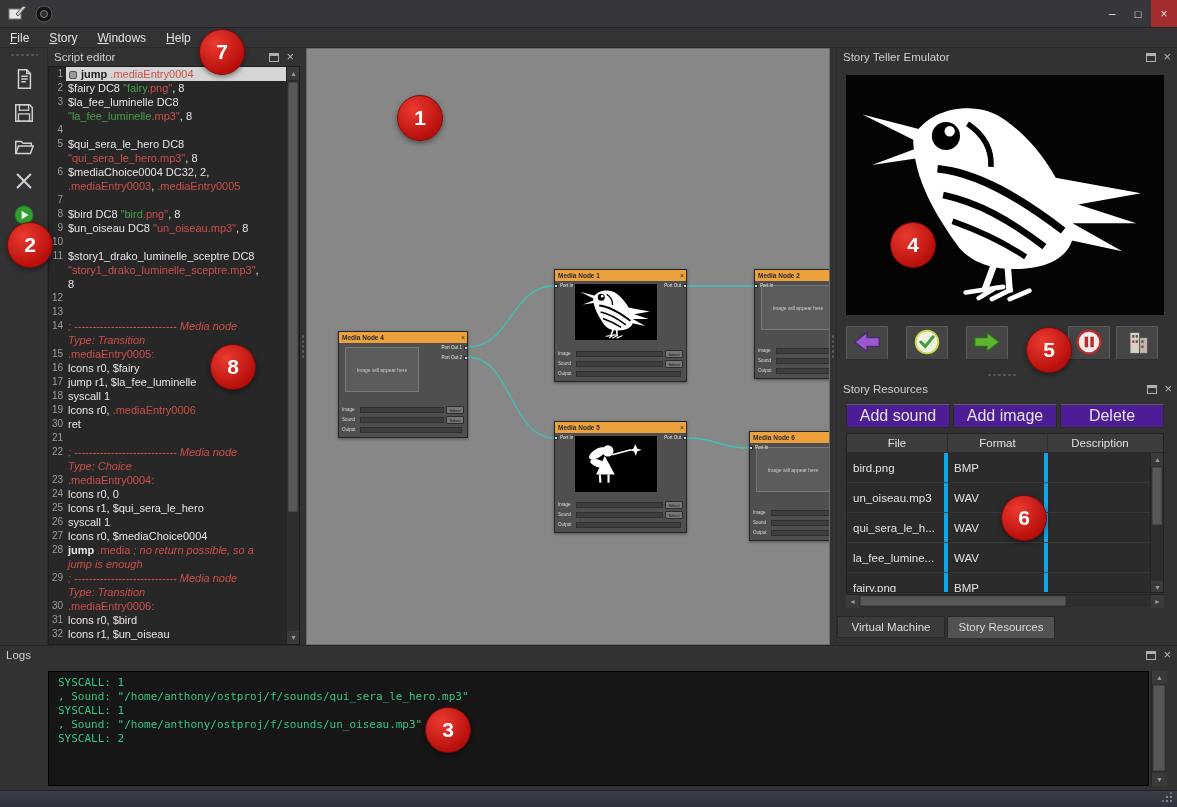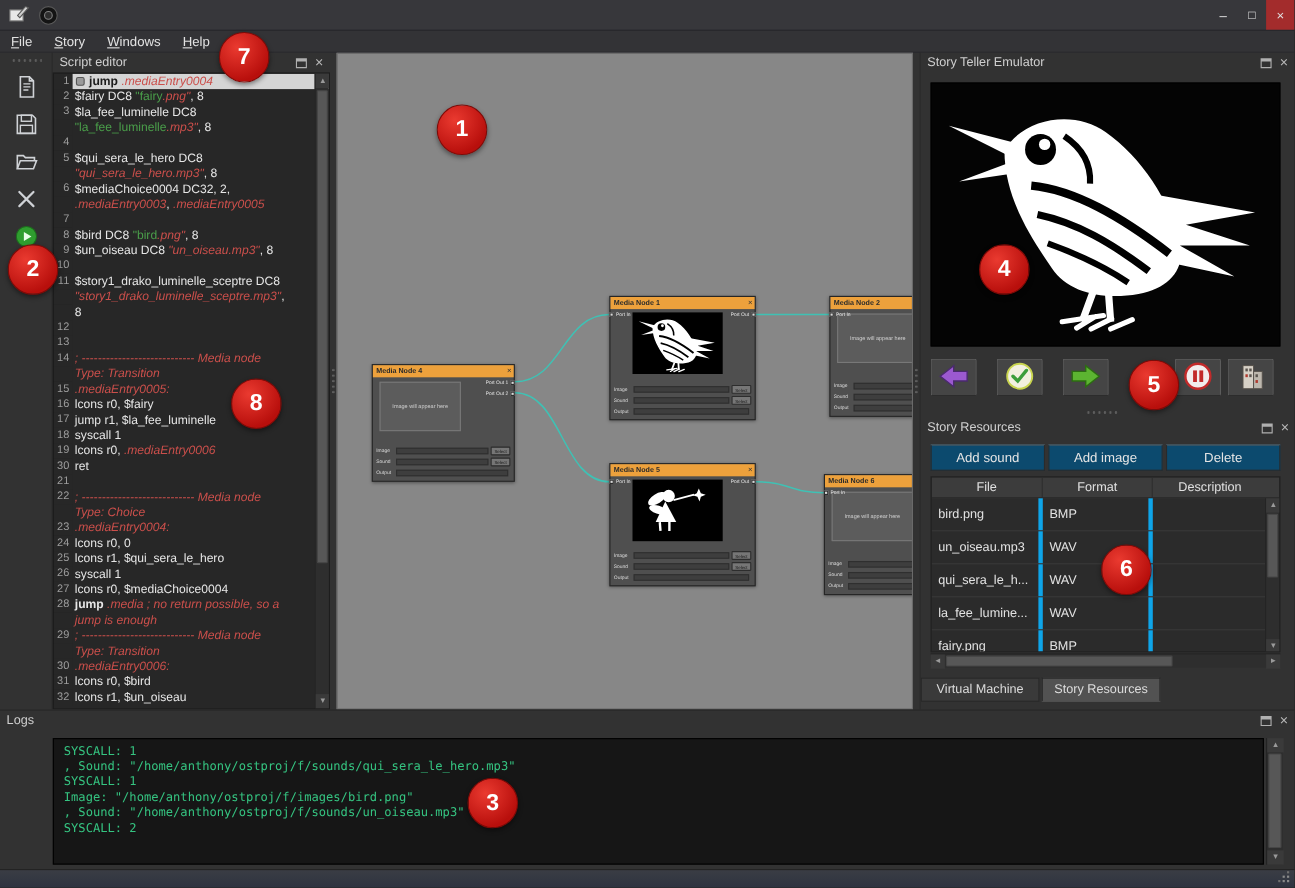--- a/index.html
+++ b/index.html
@@ -37,21 +37,21 @@
 .close-ico{color:#b8b8b8;font-size:13px;line-height:10px}
 
 .dock-script{position:absolute;left:48px;top:48px;width:252px;height:597px;background:#323232}
 .editor{position:absolute;left:0;top:18px;width:252px;height:579px;background:#272727;
         border:1px solid #1d1d1d;overflow:hidden}
 .srow{display:flex;height:14px;line-height:14px;font-size:11px;white-space:pre}
 .gut{width:17px;flex:0 0 auto;text-align:right;padding-right:3px;color:#9d9d9d;font-size:10px;background:#272727}
 .code{flex:1;overflow:hidden;padding-left:2px;color:#e6e6e6}
 .srow.hl .code{background:#d5d5d5;color:#1c1c1c}
 .sg-k{font-weight:bold}
-.sg-l{color:var(--code-red,#cb4f4b);font-style:italic}
+.sg-l{color:var(--code-red,#cb4f4b);}
 .sg-c{color:var(--code-red,#cb4f4b);font-style:italic}
 .sg-s{color:var(--code-green,#4a9e4a)}
 .marker{display:inline-block;width:8px;height:8px;background:#9a9a9a;border:1px solid #555;
         border-radius:2px;margin:0 4px 0 1px;vertical-align:-1px}
 
 .vscroll{position:absolute;width:13px;background:#2e2e2e;border-left:1px solid #242424}
 .hscroll{position:absolute;height:13px;background:#2e2e2e;border-top:1px solid #242424}
 .sc-arrow{position:absolute;width:13px;height:13px;display:flex;align-items:center;justify-content:center;
           color:#9a9a9a;font-size:7px;background:#3a3a3a}
 .sc-thumb{position:absolute;background:#575757;border:1px solid #464646;border-radius:1px}
@@ -85,22 +85,22 @@
 .emu-screen{position:absolute;left:9px;top:27px;width:318px;height:240px;background:#040404;
             border:1px solid #000;display:flex;align-items:center;justify-content:center}
 .emu-screen svg{width:300px;height:228px}
 .emu-btnrow{position:absolute;left:9px;top:278px;width:318px;height:36px;display:flex}
 .emu-btn{width:42px;height:34px;background:#454545;border:1px solid #5c5c5c;border-bottom-color:#2c2c2c;
          border-radius:2px;margin-right:18px;display:flex;align-items:center;justify-content:center}
 .emu-btn svg{width:36px;height:28px}
 .emu-btn.grp-r{margin-right:6px}
 .emu-spacer{flex:1}
 .res-btnrow{position:absolute;left:9px;top:356px;width:318px;height:24px;display:flex;gap:3px}
-.res-btn{flex:1;background:#0c4a6e;border:1px solid #2a2a2a;border-top-color:#5e5e5e;color:#e4e4e4;
-         display:flex;align-items:center;justify-content:center;font-size:12px}
+.res-btn{flex:1;background:#4c1d95;border:1px solid #2a2a2a;border-top-color:#5e5e5e;color:#e4e4e4;
+         display:flex;align-items:center;justify-content:center;font-size:16px}
 .res-table{position:absolute;left:9px;top:385px;width:318px;height:160px;background:#2b2b2b;
            border:1px solid #222;overflow:hidden}
 .tbl-head{display:flex;height:19px;background:#3c3c3c;border-bottom:1px solid #2a2a2a}
 .tbl-hcell{display:flex;align-items:center;justify-content:center;font-size:11.5px;color:#e0e0e0;
            border-right:1px solid #2f2f2f}
 .tbl-row{display:flex;height:30px;border-bottom:1px solid #383838}
 .tbl-cell{display:flex;align-items:center;padding-left:6px;font-size:11.5px;color:#e2e2e2;
           border-right:4px solid #0ea5e9;overflow:hidden;white-space:nowrap}
 .c-file{width:101px}.c-fmt{width:100px}.c-desc{width:104px;border-right:none}
 .dock-tabs{position:absolute;left:0;top:568px;height:22px;display:flex}
@@ -565,21 +565,20 @@
     <div class="panel-head">
       <span>Logs</span>
       <span class="sp"></span>
       <span class="float-ico"></span>
       <span class="close-ico">×</span>
     </div>
     <div class="logs-box" id="logs-box">
         <div class="log-line">SYSCALL: 1</div>
         <div class="log-line">, Sound: "/home/anthony/ostproj/f/sounds/qui_sera_le_hero.mp3"</div>
         <div class="log-line">SYSCALL: 1</div>
-        <div class="log-line">Image: "/home/anthony/ostproj/f/images/bird.png"</div>
         <div class="log-line">, Sound: "/home/anthony/ostproj/f/sounds/un_oiseau.mp3"</div>
         <div class="log-line">SYSCALL: 2</div>
       </div>
     <div class="vscroll" style="left:1151px;top:25px;height:115px;width:15px">
       <div class="sc-arrow" style="top:0;width:15px">▲</div>
       <div class="sc-thumb" style="left:1px;top:14px;width:12px;height:86px"></div>
       <div class="sc-arrow" style="bottom:0;width:15px">▼</div>
     </div>
   </div>
 

